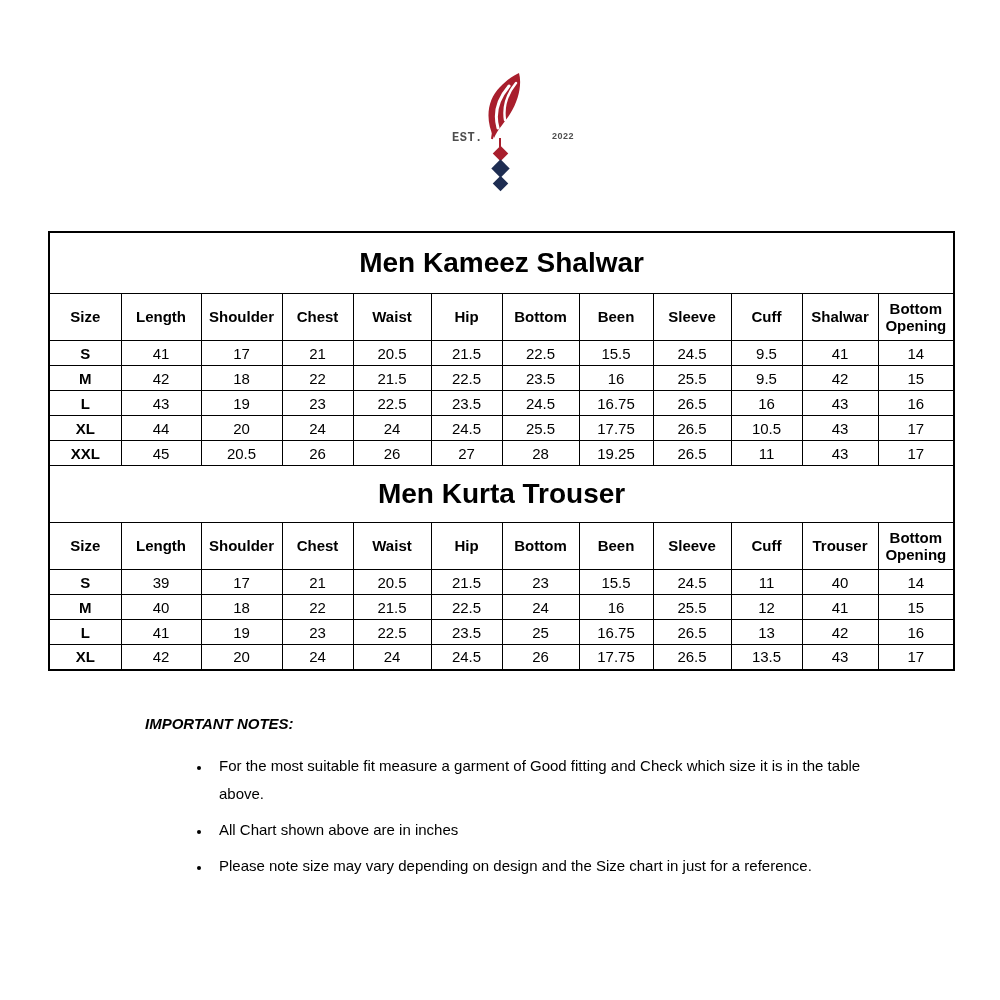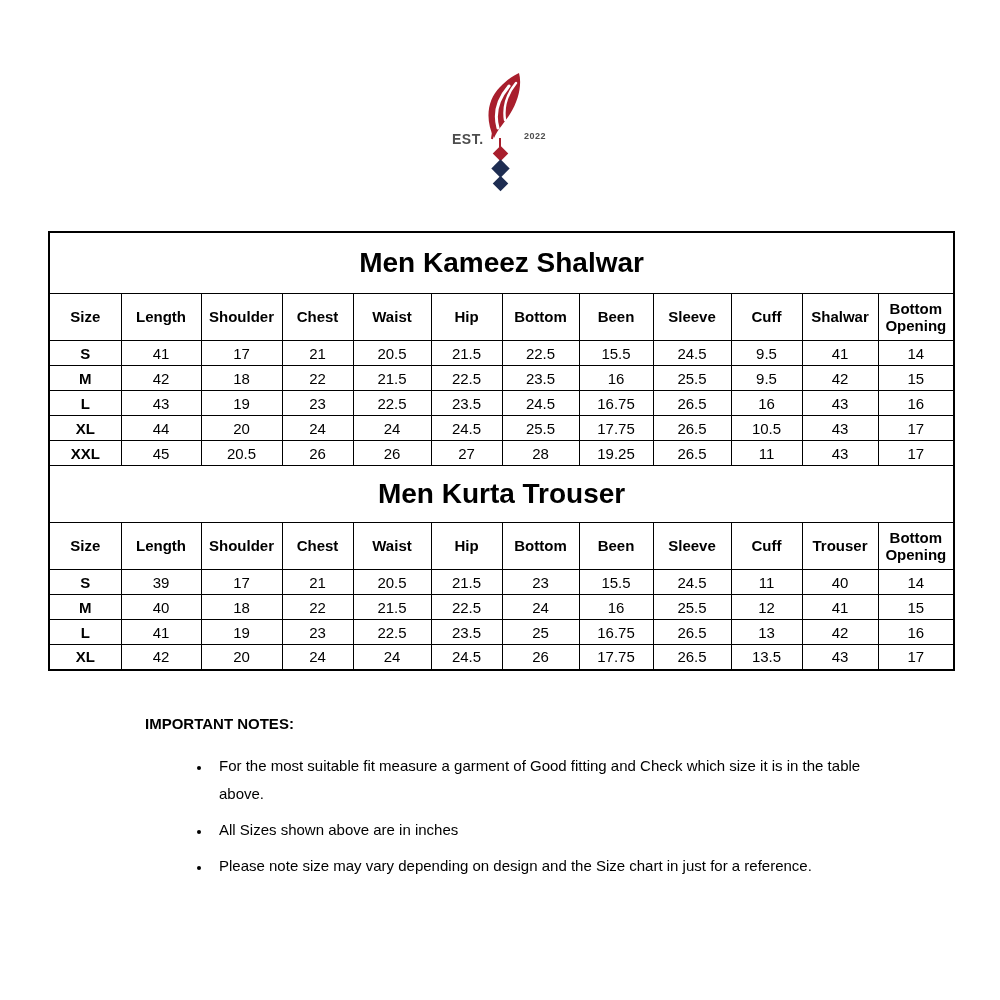--- a/index.html
+++ b/index.html
@@ -13,24 +13,24 @@
 
   
   .logo {
     position:relative;
     width:1000px; height:118px;
     margin-top:72px;
   }
   .flame-wrap { position:absolute; left:477px; top:0; width:48px; height:68px; }
   .est-label {
     position:absolute; left:452px; top:59px;
-    font-size:14px; font-weight:bold; color:#4d4d4d; letter-spacing:0.5px;
+    font-size:12px; font-weight:bold; color:#4d4d4d; letter-spacing:0.5px;font-family:Liberation Mono, monospace;
   }
   .year-label {
-    position:absolute; left:524px; top:59px;
+    position:absolute; left:552px; top:59px;
     font-size:9px; font-weight:bold; color:#4d4d4d; letter-spacing:0.5px;
   }
   .diamonds {
     position:absolute; left:0; right:0; top:66px;
     display:flex; flex-direction:column; align-items:center;
   }
   .diamond-stem { width:2px; height:9px; }
   .diamond { display:block; transform:rotate(45deg); }
   .diamond.d1 { width:11px; height:11px; margin-top:1px; }
   .diamond.d2 { width:13px; height:13px; margin-top:3px; }
@@ -78,21 +78,21 @@
   tr.header-row th {
     height:46px;
     font-weight:bold;
     line-height:1.15;
   }
   tr.data-row { height:25px; }
   tr.data-row td.size-col { font-weight:bold; }
 
   
   .notes { margin:44px 0 0 145px; width:760px; }
-  .notes-heading { font-size:15px; font-weight:bold; }
+  .notes-heading { font-size:15px; font-weight:bold;font-style:italic; }
   .notes-list {
     margin:20px 0 0 0;
     padding-left:58px;
     max-width:760px;
   }
   .notes-list li {
     font-size:15px;
     line-height:28px;
     margin:8px;
     padding-left:8px;
@@ -301,18 +301,18 @@
           <td>43</td>
           <td>17</td>
         </tr>
       </tbody>
   </table>
 
   <div class="notes">
     <div class="notes-heading">IMPORTANT NOTES:</div>
     <ul class="notes-list">
       <li>For the most suitable fit measure a garment of Good fitting and Check which size it is in the table above.</li>
-      <li>All Sizes shown above are in inches</li>
+      <li>All Chart shown above are in inches</li>
       <li>Please note size may vary depending on design and the Size chart in just for a reference.</li>
     </ul>
   </div>
 
 </div>
 
 </body></html>

